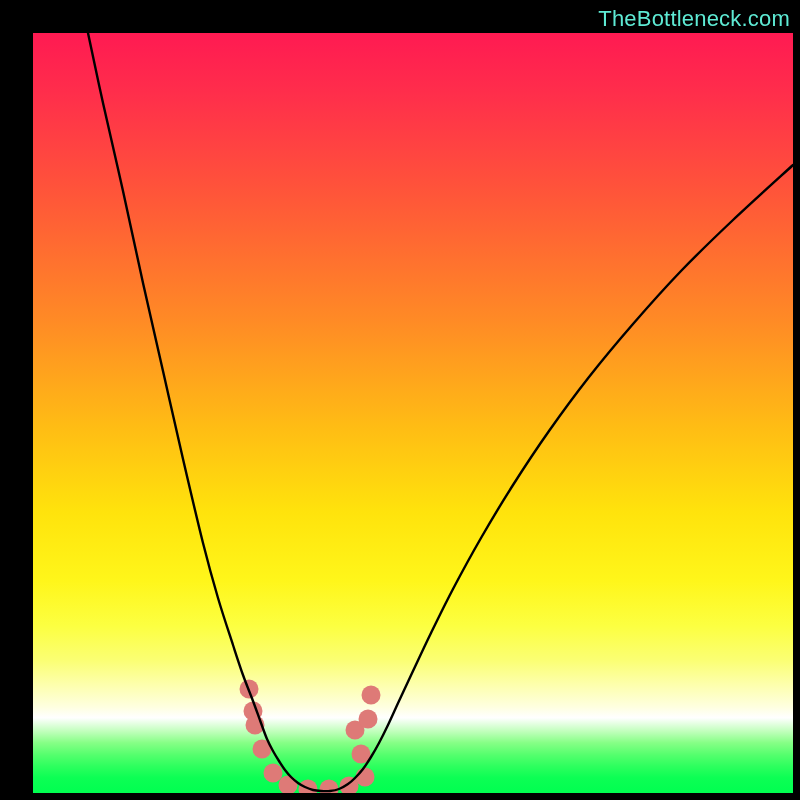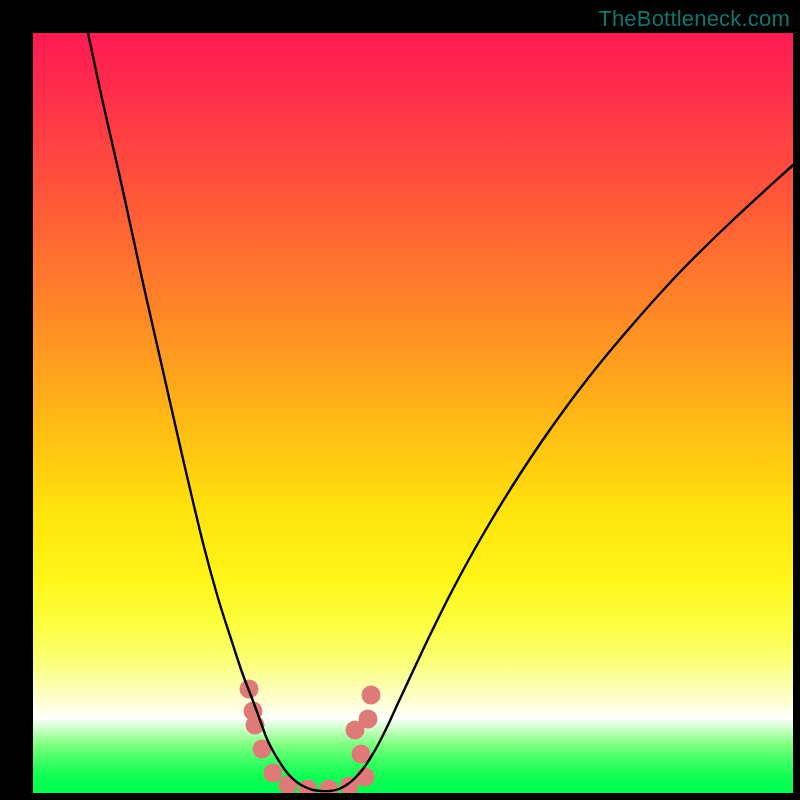--- a/index.html
+++ b/index.html
@@ -16,21 +16,21 @@
     left: 0;
     top: 0;
     width: 800px;
     height: 800px;
     background: #000;
   }
   .watermark {
     position: absolute;
     top: 6px;
     right: 10px;
-    color: #0f766e;
+    color: #5eead4;
     font-size: 22px;
     font-weight: 500;
     letter-spacing: 0.2px;
     z-index: 50;
   }
   .plot {
     position: absolute;
     left: 33px;
     top: 33px;
     width: 760px;

